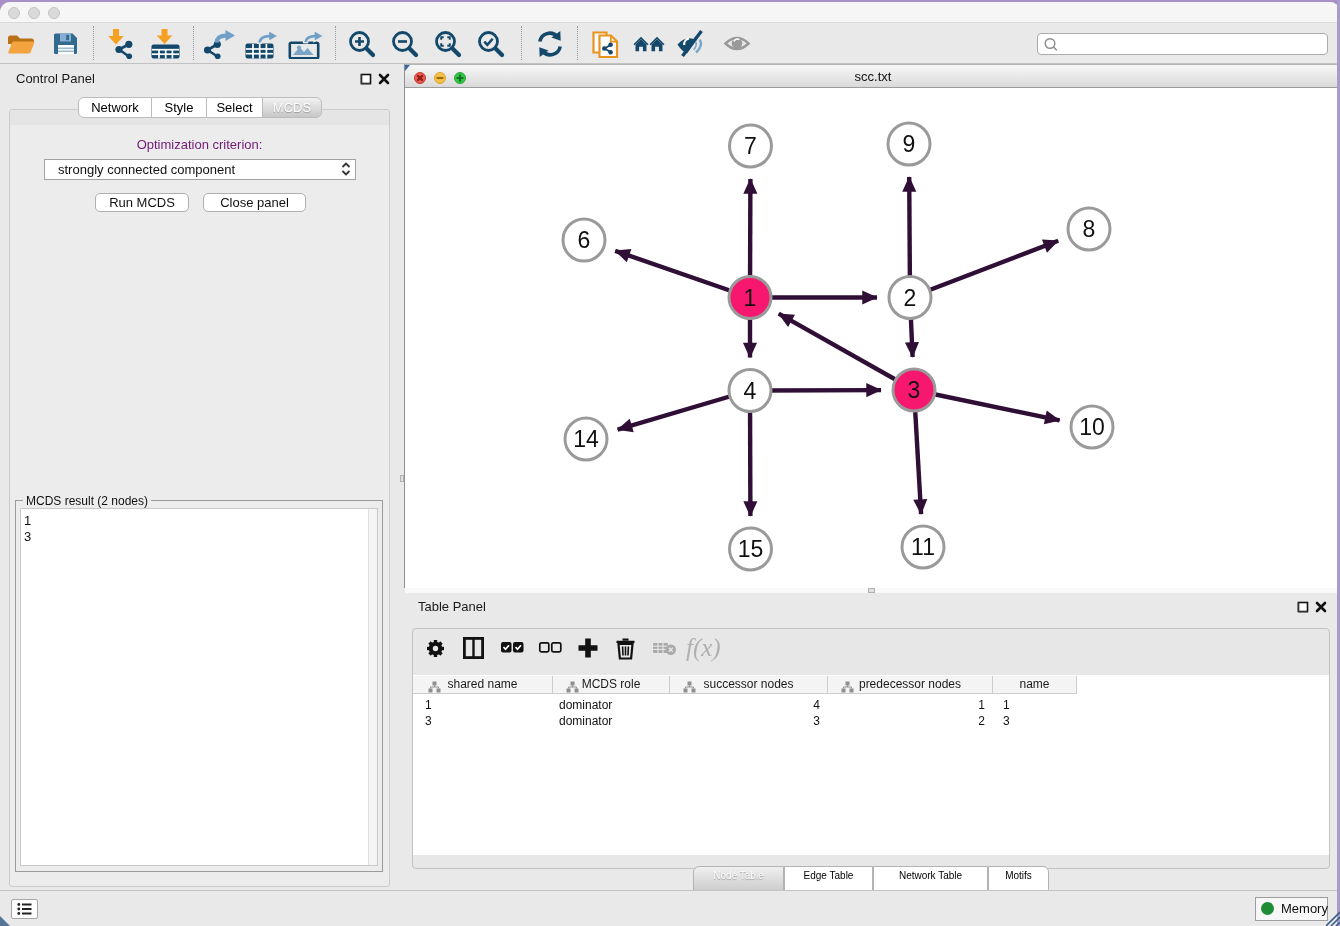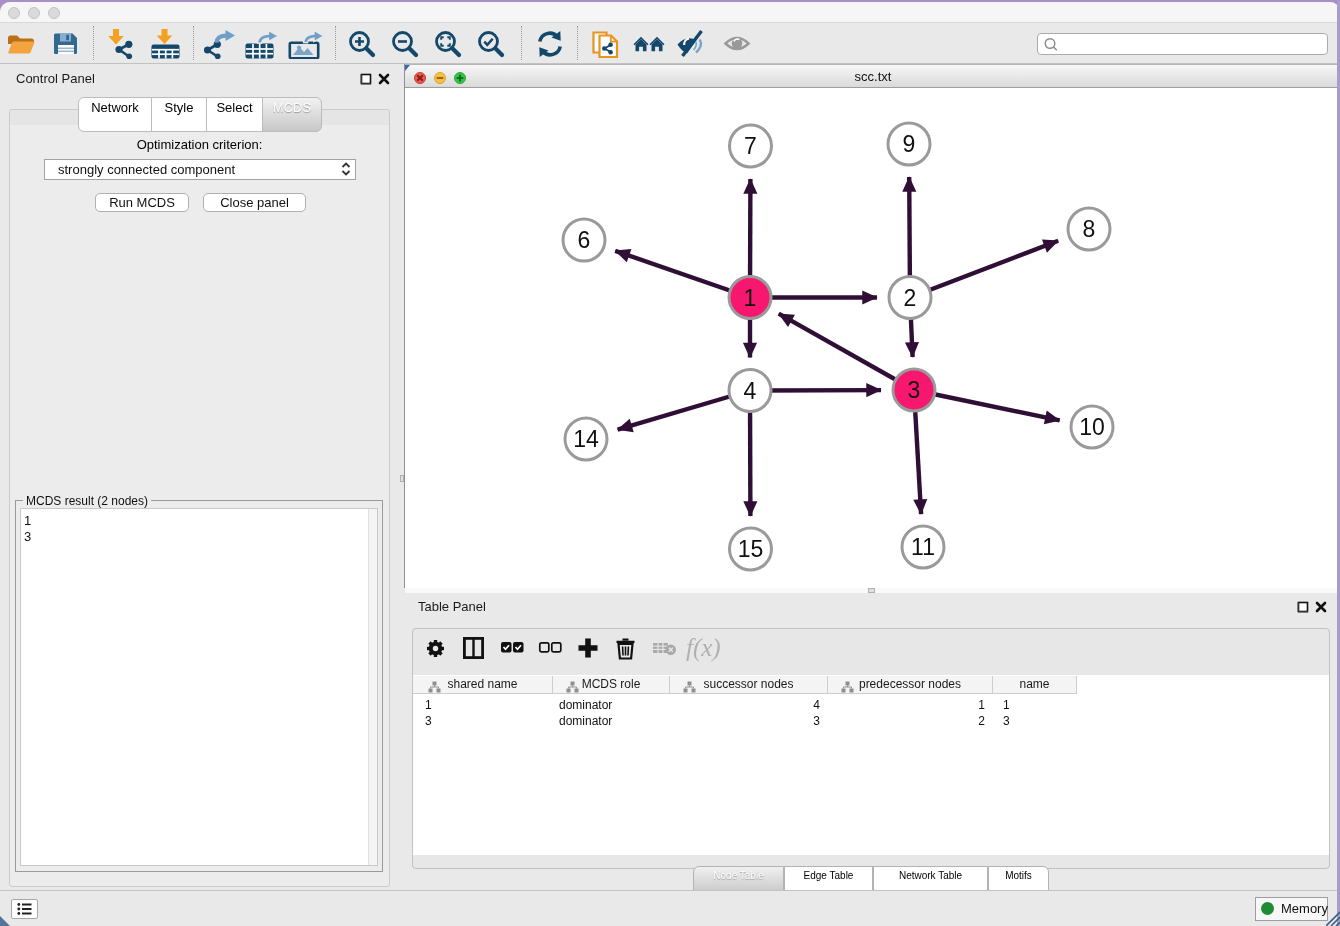--- a/index.html
+++ b/index.html
@@ -12,23 +12,23 @@
 #title { position:absolute; top:3px; width:100%; text-align:center; font-size:13px; color:#a7a7a7; }
 
 #toolbar { position:absolute; left:0; top:23px; width:1340px; height:41px; background:#e9e9e9; border-bottom:1px solid #c2c2c2; }
 .sep { position:absolute; top:3px; height:34px; width:1px; border-left:1px dotted #9a9a9a; }
 .ticon { position:absolute; top:6px; }
 #search { position:absolute; left:1037px; top:33px; width:291px; height:22px; background:#fff; border:1px solid #ababab; border-radius:4px; }
 
 #cp-title { position:absolute; left:16px; top:71px; font-size:13px; color:#1a1a1a; }
 #cp-body { position:absolute; left:9px; top:109px; width:381px; height:778px; border:1px solid #cbcbcb; border-radius:3px; background:#ececec; }
 #cp-band { position:absolute; left:10px; top:110px; width:379px; height:15px; background:#e5e5e5; border-radius:3px 3px 0 0; }
-.tab { position:absolute; top:97px; height:35px; background:#fff; border:1px solid #bcbcbc; font-size:13px; color:#000; text-align:center; line-height:19px; }
+.tab { position:absolute; top:97px; height:21px; background:#fff; border:1px solid #bcbcbc; font-size:13px; color:#000; text-align:center; line-height:19px; }
 .tabsel { background:linear-gradient(#f2f2f2,#c7c7c7); color:#fefefe; text-shadow:0 1px 1px #9a9a9a; }
-#opt-label { position:absolute; left:9px; top:137px; width:381px; text-align:center; font-size:13px; color:#000000; }
+#opt-label { position:absolute; left:9px; top:137px; width:381px; text-align:center; font-size:13px; color:#701a75; }
 #dd { position:absolute; left:44px; top:159px; width:312px; height:21px; background:#fff; border:1px solid #a2a2a2; border-radius:0; font-size:13px; color:#111; line-height:19px; padding-left:13px; }
 .btn { position:absolute; top:193px; height:19px; background:#fff; border:1px solid #b0b0b0; border-radius:5px; font-size:13px; color:#111; text-align:center; line-height:17px; }
 #fieldset { position:absolute; left:15px; top:500px; width:368px; height:372px; border:1px solid #9b9b9b; }
 #legend { position:absolute; left:23px; top:494px; background:#ececec; padding:0 3px; font-size:12px; color:#111; }
 #fs-white { position:absolute; left:20px; top:508px; width:358px; height:358px; background:#fff; border:1px solid #c9c9c9; }
 #fs-scroll { position:absolute; left:368px; top:509px; width:9px; height:356px; background:#f4f4f4; border-left:1px solid #e0e0e0; }
 
 #vgrip { position:absolute; left:399.5px; top:474.5px; width:4px; height:7px; background:#e0e0e0; border:1px solid #b0b0b0; }
 #hgrip { position:absolute; left:868px; top:588px; width:7px; height:5px; background:#e0e0e0; border:1px solid #b0b0b0; }
 

